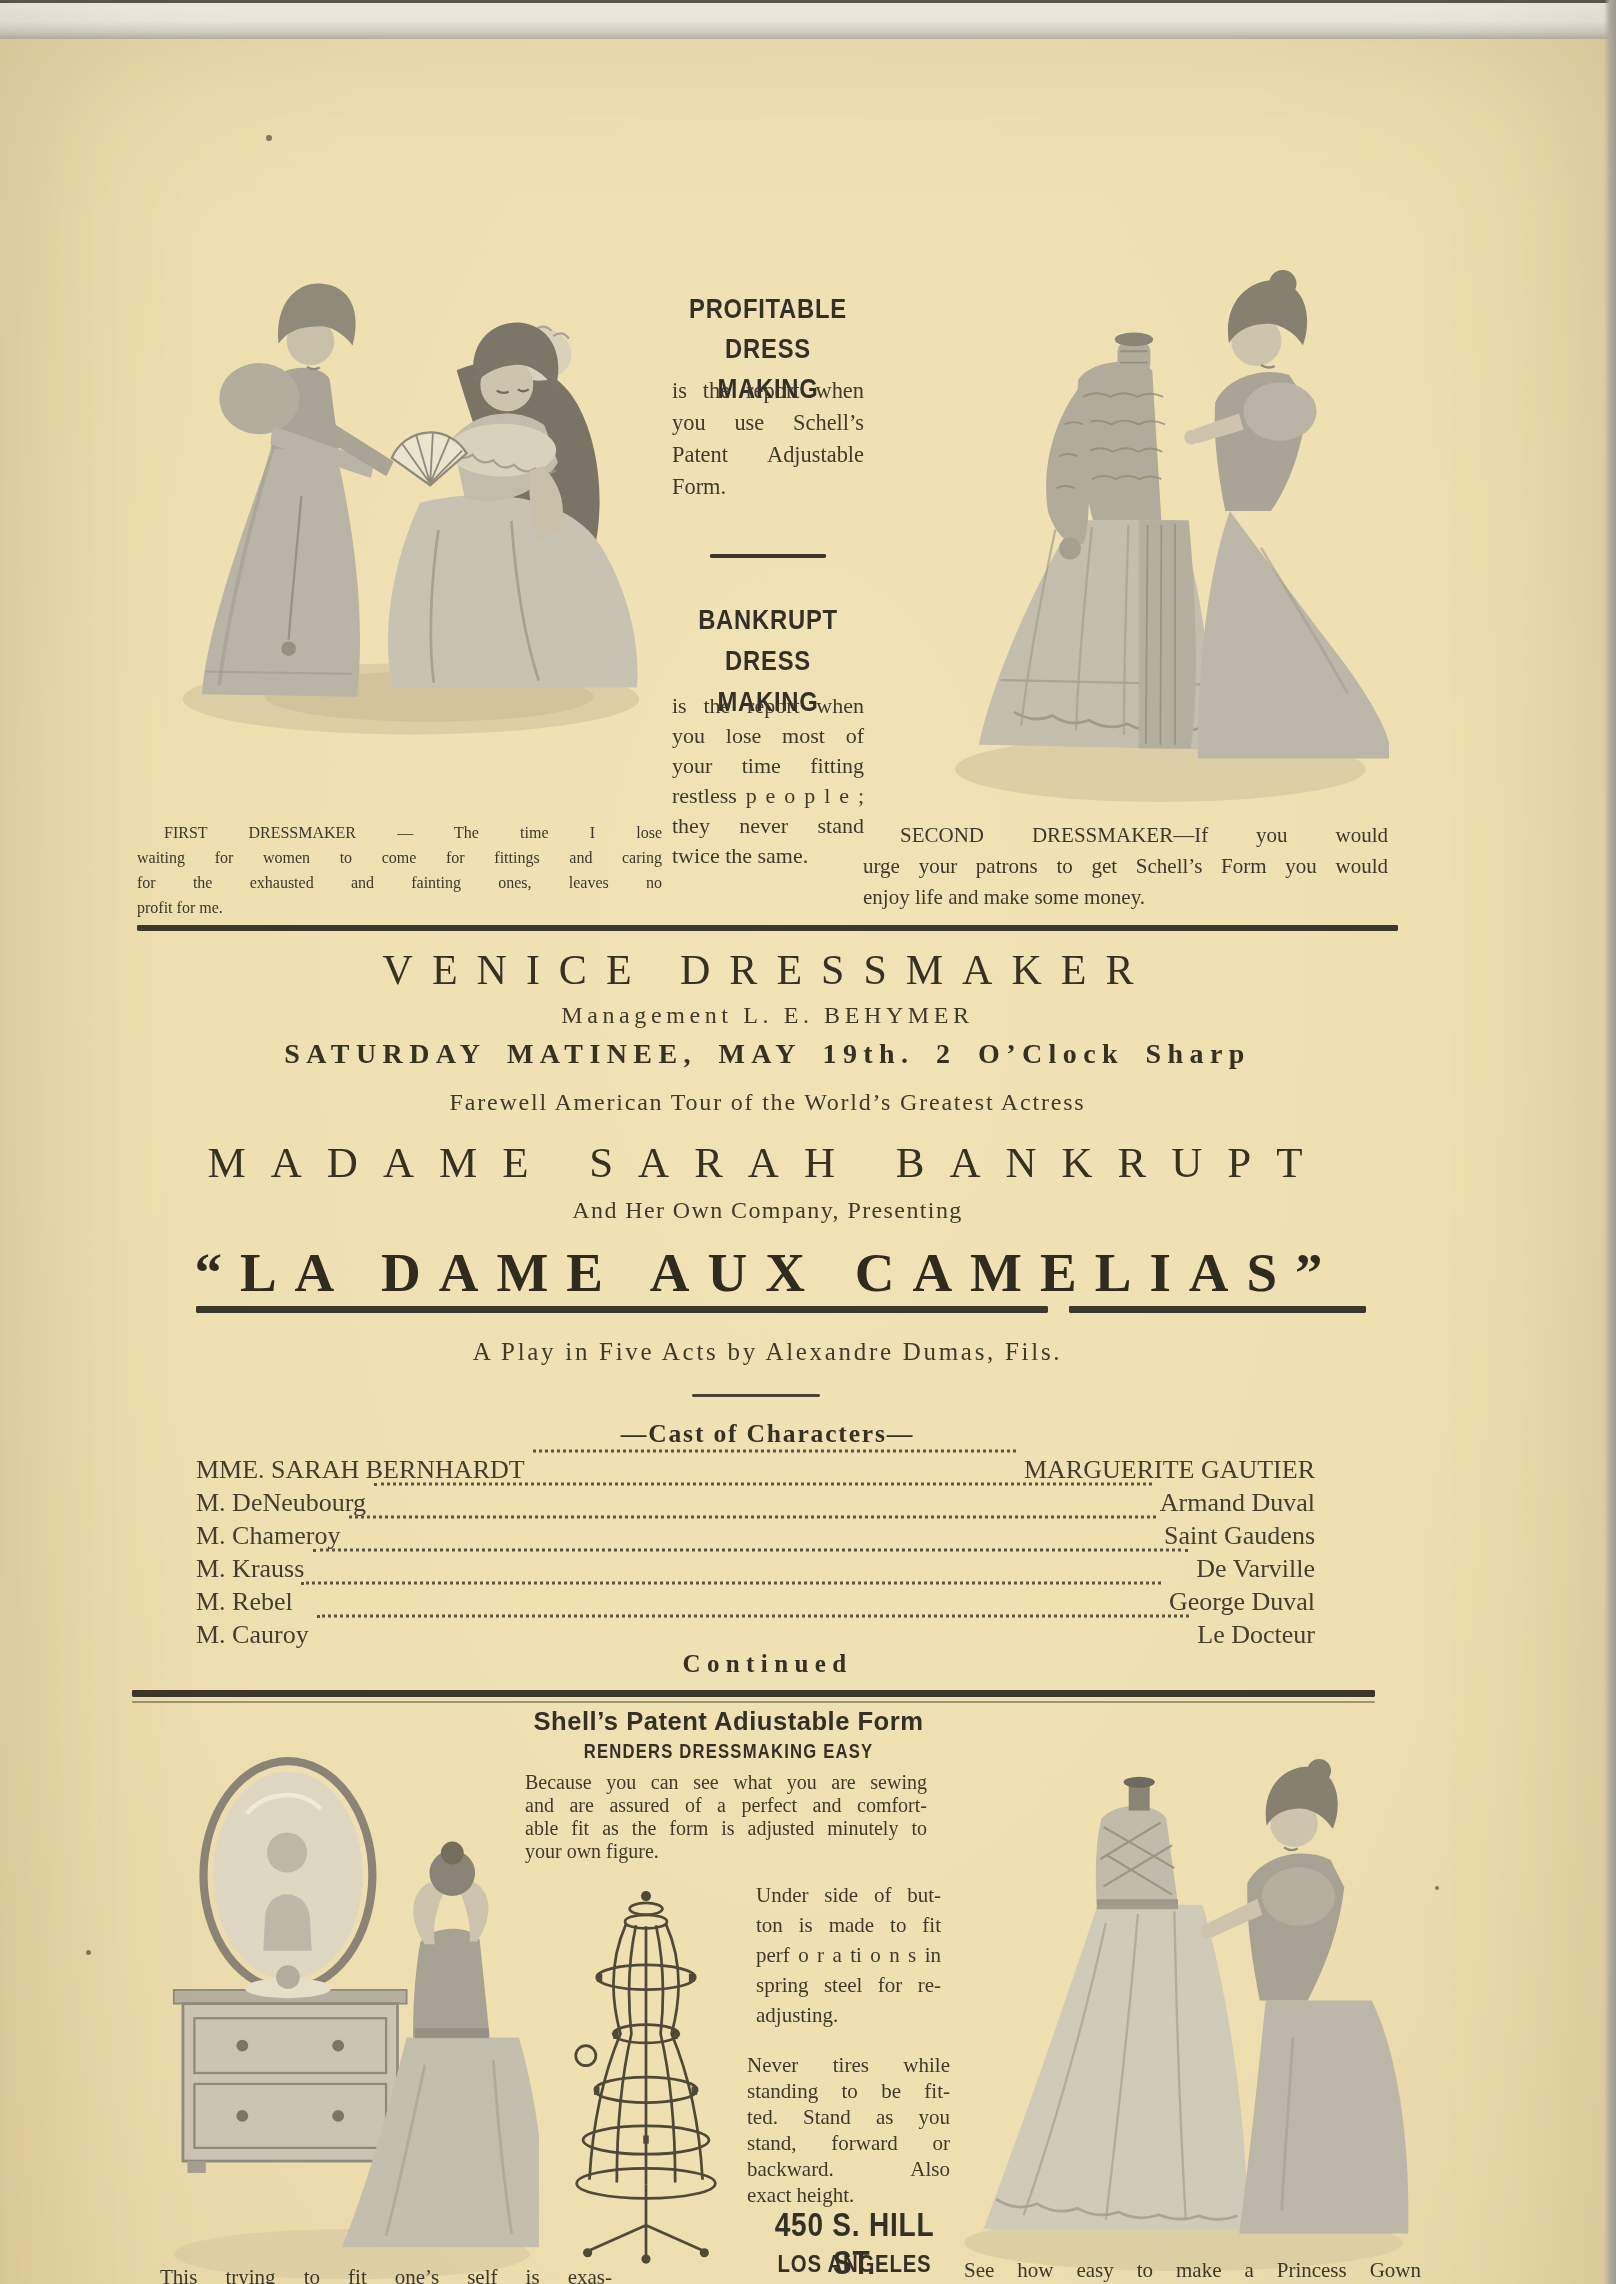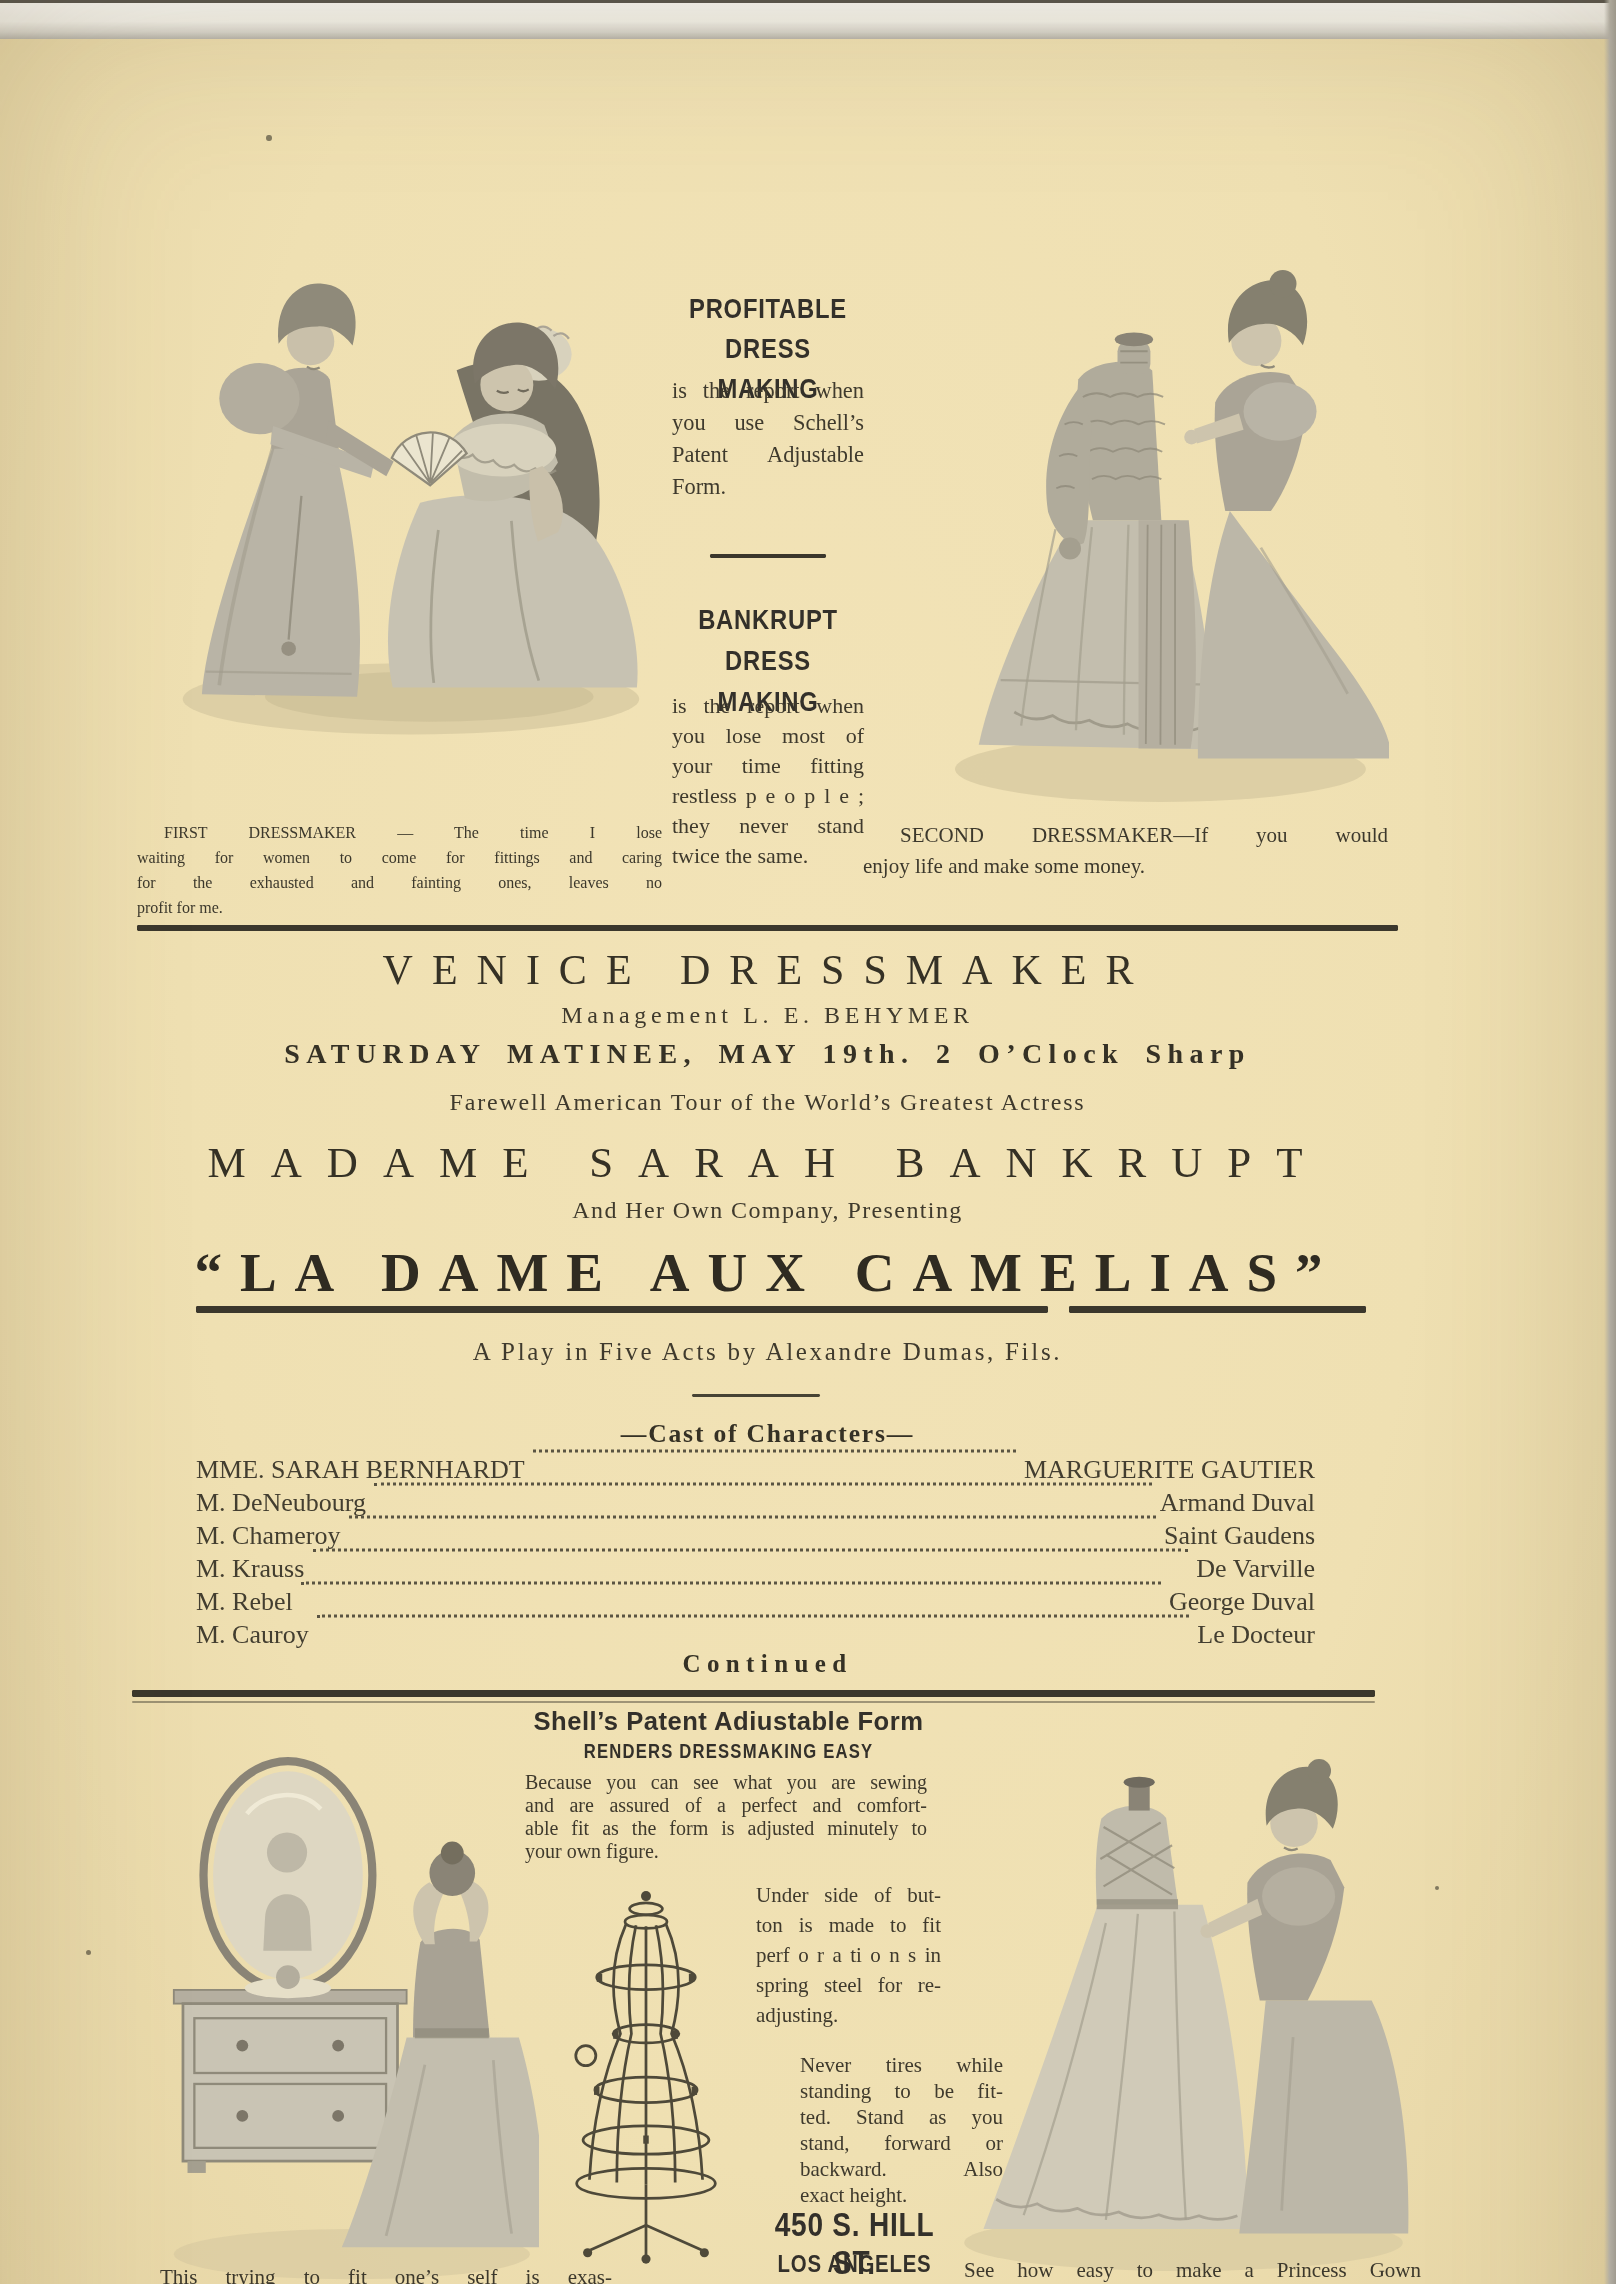--- a/index.html
+++ b/index.html
@@ -144,20 +144,21 @@
     </div>
 
     <div class="abs" style="left:137px;top:820px;width:525px;font-size:16px;line-height:25px;color:#3c382c">
       <div class="ln jl" style="padding-left:27px">FIRST DRESSMAKER — The time I lose</div>
       <div class="ln jl">waiting for women to come for fittings and caring</div>
       <div class="ln jl">for the exhausted and fainting ones, leaves no</div>
       <div class="ln">profit for me.</div>
     </div>
     <div class="abs" style="left:863px;top:820px;width:525px;font-size:21px;line-height:31px;color:#3c382c">
       <div class="ln jl" style="padding-left:37px">SECOND DRESSMAKER—If you would</div>
+      <div class="ln jl">urge your patrons to get Schell’s Form you would</div>
       <div class="ln">enjoy life and make some money.</div>
     </div>
 
     <div class="rule" style="left:137px;top:925px;width:1261px;height:5.5px"></div>
   </section>
 
   <section>
     <div class="abs ctr" style="left:137px;top:946px;width:1261px;font-size:42px;letter-spacing:19px;color:#353125">VENICE DRESSMAKER</div>
     <div class="abs ctr" style="left:137px;top:1002px;width:1261px;font-size:24px;letter-spacing:4.6px">Management L. E. BEHYMER</div>
     <div class="abs ctr" style="left:137px;top:1038px;width:1261px;font-size:28px;font-weight:700;letter-spacing:6.4px;word-spacing:8.2px;color:#353125">SATURDAY MATINEE, MAY 19th. 2 O’Clock Sharp</div>
@@ -286,21 +287,21 @@
       </svg>
     </div>
 
     <div class="abs" style="left:756px;top:1880px;width:185px;font-size:21px;line-height:30px">
       <div class="ln jl">Under side of but-</div>
       <div class="ln jl">ton is made to fit</div>
       <div class="ln jl">perf o r a ti o n s in</div>
       <div class="ln jl">spring steel for re-</div>
       <div class="ln">adjusting.</div>
     </div>
-    <div class="abs" style="left:800px;top:2052px;width:203px;font-size:21px;line-height:26px">
+    <div class="abs" style="left:747px;top:2052px;width:203px;font-size:21px;line-height:26px">
       <div class="ln jl">Never tires while</div>
       <div class="ln jl">standing to be fit-</div>
       <div class="ln jl">ted. Stand as you</div>
       <div class="ln jl">stand, forward or</div>
       <div class="ln jl">backward. Also</div>
       <div class="ln">exact height.</div>
     </div>
 
     <div class="abs goth cond ctr" style="left:745px;top:2206px;width:219px;font-size:33px;letter-spacing:0.9px">450 S. HILL ST.</div>
     <div class="abs goth cond ctr" style="left:745px;top:2250px;width:219px;font-size:24px;letter-spacing:0.9px">LOS ANGELES</div>

